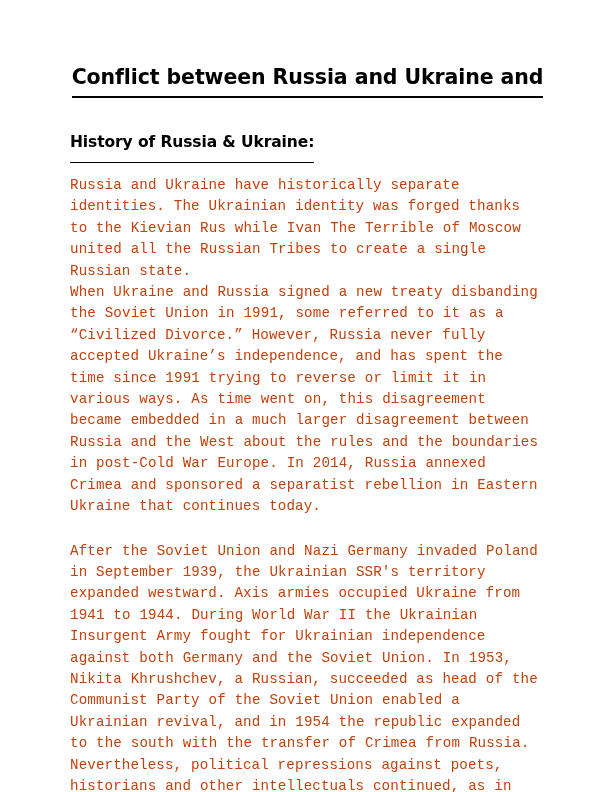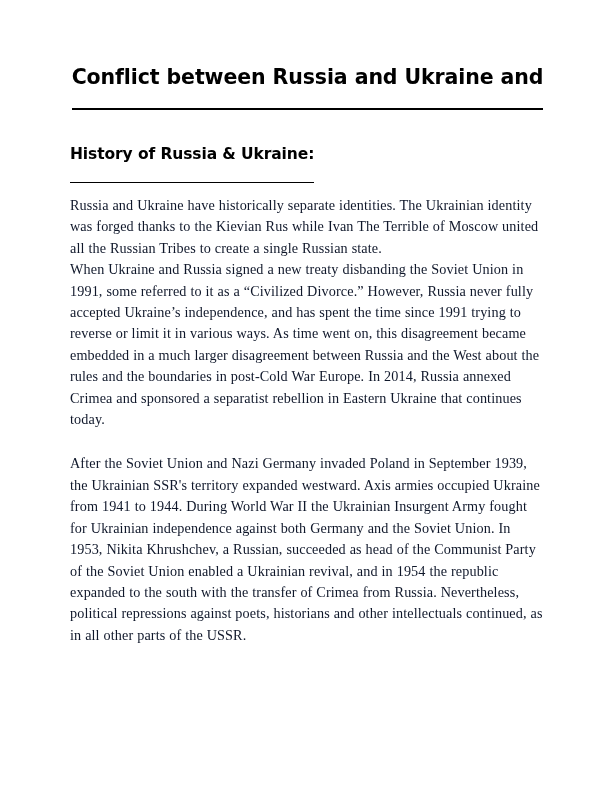--- a/index.html
+++ b/index.html
@@ -31,47 +31,47 @@
     font-weight: 600;
     line-height: 30px;
     text-align: center;
     color: #000000;
     margin: 0 0 34px 0;
     letter-spacing: -0.1px;
   }
   .doc-title .tline {
     display: inline-block;
     border-bottom: 2px solid #000000;
-    padding-bottom: 16px;
+    padding-bottom: 4px;
   }
 
   .section-heading {
     font-family: "DejaVu Sans", "Liberation Sans", sans-serif;
     font-size: 15.5px;
     font-weight: 600;
     line-height: 20px;
     color: #000000;
     margin: 0 0 12px 0;
     letter-spacing: -0.1px;
   }
   .section-heading span.hl {
     display: inline-block;
     border-bottom: 1.6px solid #000000;
-    padding-bottom: 18px;
+    padding-bottom: 10px;
   }
 
   .section + .section {
     margin-top: 23px;
   }
 
   .para {
-    font-family: Liberation Serif, serif;
+    font-family: Liberation Mono, monospace;
     font-size: 14.2px;
     line-height: 21.4px;
-    color: #0f172a;
+    color: #c2410c;
     margin: 0;
     text-align: left;
     letter-spacing: 0.12px;
     word-spacing: 0.2px;
   }
   .para + .para {
   }
 </style>
 </head>
 <body>

